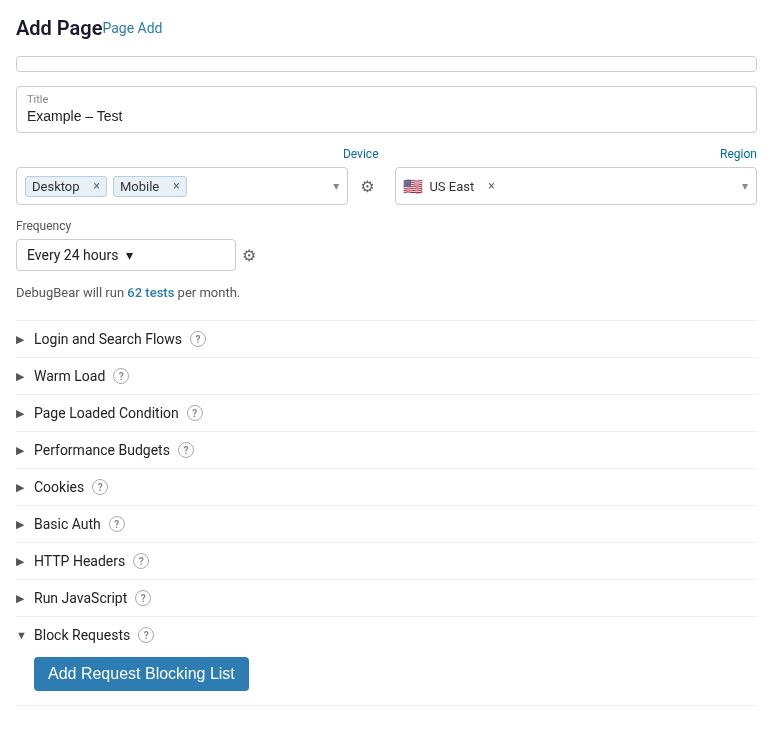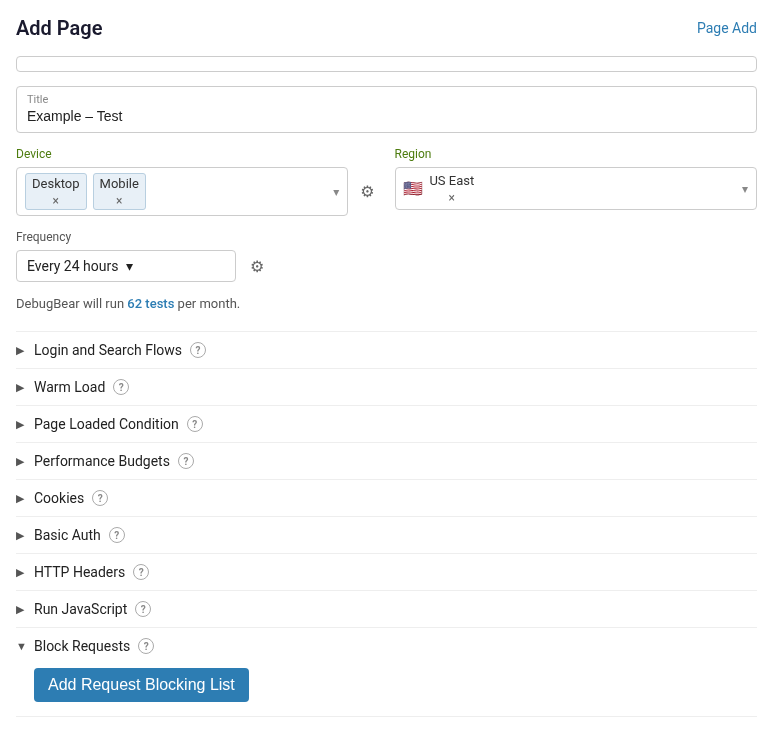--- a/index.html
+++ b/index.html
@@ -8,21 +8,21 @@
       font-size: 14px;
       color: #333;
       background: #fff;
       width: 773px;
       min-height: 741px;
       padding: 16px 16px 16px 16px;
     }
 
     .page-header {
       display: flex;
-      justify-content: space-between;
+      justify-content: flex-start;
       align-items: center;
       margin-bottom: 16px;
     }
 
     .page-title {
       font-size: 20px;
       font-weight: 600;
       color: #1a1a2e;
     }
 
@@ -65,22 +65,23 @@
       gap: 16px;
       margin-bottom: 14px;
     }
 
     .two-col .col {
       flex: 1;
     }
 
     .col-label {
       font-size: 12px;
-      color: #4d7c0f;
+      color: #0369a1;
       margin-bottom: 6px;
+      text-align: right;
     }
 
     .multi-select-box {
       border: 1px solid #ccc;
       border-radius: 4px;
       padding: 5px 8px;
       display: flex;
       align-items: center;
       gap: 6px;
       min-height: 38px;
@@ -88,22 +89,21 @@
 
     .tag-chip {
       display: inline-flex;
       align-items: center;
       background: #e8f0f7;
       border: 1px solid #b8cfe0;
       border-radius: 3px;
       padding: 2px 6px;
       font-size: 13px;
       color: #333;
-      gap: 4px;
-      flex-direction: column;
+      gap: 14px;
     }
 
     .tag-chip .remove {
       cursor: pointer;
       color: #666;
       font-size: 12px;
       line-height: 1;
     }
 
     .select-arrow {
@@ -256,21 +256,21 @@
         <span>US East</span>
         <span class="remove">×</span>
       </span>
       <span class="select-arrow">▾</span>
     </div>
   </div>
 </div>
 
 <div class="field-group">
   <div class="frequency-label">Frequency</div>
-  <div style="display:flex; align-items:center; gap:8px;">
+  <div style="display:flex; align-items:center; gap:0;">
     <div class="frequency-select-box">
       <span>Every 24 hours</span>
       <span class="select-arrow">▾</span>
     </div>
     <button class="gear-icon-btn">⚙</button>
   </div>
 </div>
 
 <div class="tests-note">
   <span>DebugBear will run </span><span class="highlight">62 tests</span><span> per month.</span>

